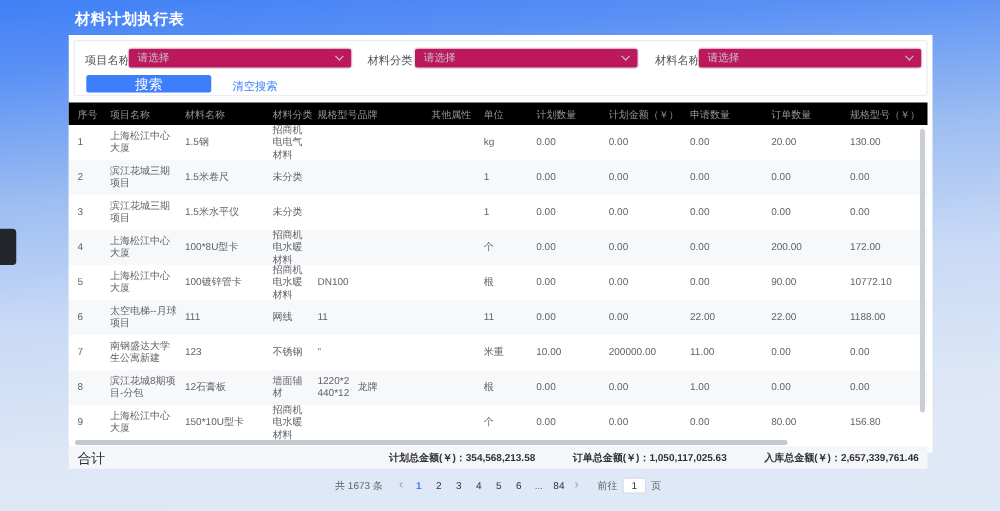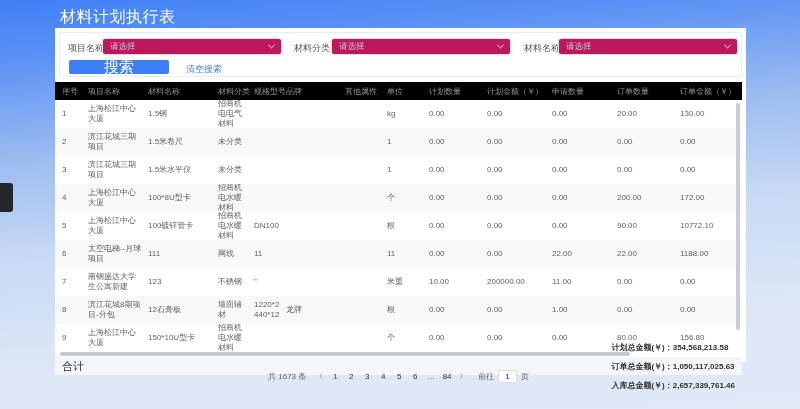--- a/index.html
+++ b/index.html
@@ -4,60 +4,60 @@
 <style>
   * { margin:0; padding:0; box-sizing:border-box; }
   html,body { width:800px; height:409px; overflow:hidden; }
   body {
     font-family: "Liberation Sans", "DejaVu Sans", sans-serif;
     position:relative;
     background: linear-gradient(175deg, #3f80f6 0%, #5a90f5 12%, #9dbdf1 34%, #c9daf5 55%, #dde7f6 78%, #e0e9f6 100%);
   }
   
   .topbar { position:absolute; left:0; top:0; width:800px; height:28px; }
-  .page-title { position:absolute; left:60px; top:7px; font-size:16px; font-weight:400; color:#ffffff; letter-spacing:.5px; }
+  .page-title { position:absolute; left:60px; top:7px; font-size:12px; font-weight:700; color:#ffffff; letter-spacing:.5px; }
   .export-btn { position:absolute; right:55px; top:6px; height:16px; padding:0 7px; background:#ffffff; border-radius:3px;
     display:flex; align-items:center; gap:3px; color:#3d7ffa; font-size:13px; cursor:pointer;margin-top:44px; }
   .export-btn svg { display:block; }
   
   .panel { position:absolute; left:55px; top:28px; width:691px; height:334px; background:#ffffff; }
   
   .side-handle { position:absolute; left:0; top:183px; width:13px; height:29px; background:#23262b; border-radius:0 3px 3px 0; cursor:pointer; }
   
   .filter-box { position:absolute; left:4px; top:4px; width:683px; height:45px; border:1px solid #e9ecf2; border-radius:2px; background:#fff; }
   .f-label { position:absolute; top:9px; font-size:9px; color:#4e5359; white-space:nowrap; }
   .f-label.l1 { left:8px; } .f-label.l2 { left:234px; } .f-label.l3 { left:464px; }
   .f-control { position:absolute; top:5px; width:180px; height:17px; border:1px solid #dcdfe6; border-radius:3px; background:#be185d;
     display:flex; align-items:center; padding:0 7px; cursor:pointer; }
   .f-control.s1 { left:42px; } .f-control.s2 { left:271px; } .f-control.s3 { left:498px; }
   .placeholder { font-size:8.5px; color:#c0c4cc; }
   .chev { margin-left:auto; width:5px; height:5px; border-right:1px solid #c0c4cc; border-bottom:1px solid #c0c4cc; transform:rotate(45deg) translate(-1px,-1px); }
   .search-btn { position:absolute; left:9px; top:27px; width:100px; height:14px; background:#3d7ffa; border-radius:2px; color:#fff;
-    font-size:15px; display:flex; align-items:center; justify-content:center; cursor:pointer; }
+    font-size:11px; display:flex; align-items:center; justify-content:center; cursor:pointer; }
   .clear-link { position:absolute; left:126px; top:30px; font-size:9px; color:#3d7ffa; cursor:pointer; }
   
   .thead, .tr { display:grid; grid-template-columns:26px 60px 70px 36px 32px 59px 42px 42px 58px 65px 65px 63px 62px; padding-left:7px; }
   .thead { position:absolute; left:0; top:54px; width:687px; height:18px; background:#000000; }
   .tbody { position:absolute; left:0; top:72px; width:687px; }
   .tr { height:28px; background:#ffffff; }
   .tr.alt { background:#f7f8fa; }
   .th { font-size:8px; color:#909399; display:flex; align-items:center; overflow:hidden; padding-right:5px; white-space:nowrap; }
   .td { font-size:8px; color:#606266; line-height:10px; display:flex; align-items:center; overflow:hidden; padding-right:5px; word-break:break-all; }
   
   .vscroll { position:absolute; left:681px; top:75px; width:4px; height:227px; background:#c8cdd6; border-radius:2px; cursor:pointer; }
   .hscroll { position:absolute; left:5px; top:324px; width:570px; height:4px; background:#c4c8cf; border-radius:2px; cursor:pointer; }
   
   .totals { position:absolute; left:0; top:329px; width:687px; height:18px; background:#f5f6f8; display:flex; align-items:center; padding:0 7px; }
   .totals-label { font-size:11px; font-weight:400; color:#303133; }
-  .summary-items { margin-left:auto; display:flex; gap:8px;flex-direction:column; }
+  .summary-items { margin-left:auto; display:flex; gap:30px; }
   .sum-item { display:flex; align-items:center; }
   .sum-label { font-size:8px; font-weight:600; color:#303133; }
   .sum-value { font-size:8px; font-weight:700; color:#303133; }
   
-  .pager { position:absolute; left:0; top:340px; width:687px; height:16px; display:flex; align-items:center; justify-content:center; gap:5px; font-size:8px; color:#606266; }
+  .pager { position:absolute; left:0; top:352px; width:687px; height:16px; display:flex; align-items:center; justify-content:center; gap:5px; font-size:8px; color:#606266; }
   .pg-total { margin-right:6px; color:#606266; }
   .arrow { color:#9aa0a8; font-size:10px; line-height:8px; padding:0 2px; cursor:pointer; }
   .pg { min-width:11px; text-align:center; color:#303133; cursor:pointer; }
   .pg.active { color:#3d7ffa; font-weight:700; }
   .pg.dots { color:#606266; cursor:default; }
   .goto { margin-left:8px; display:flex; align-items:center; gap:4px; }
   .goto input { width:19px; height:13px; border:1px solid #d8dce3; border-radius:2px; text-align:center; font-size:8px; color:#303133;
     font-family:"Liberation Sans", sans-serif; }
 </style>
 </head>
@@ -105,21 +105,21 @@
       <div class="th">材料名称</div>
       <div class="th">材料分类</div>
       <div class="th">规格型号</div>
       <div class="th">品牌</div>
       <div class="th">其他属性</div>
       <div class="th">单位</div>
       <div class="th">计划数量</div>
       <div class="th">计划金额（￥）</div>
       <div class="th">申请数量</div>
       <div class="th">订单数量</div>
-      <div class="th">订单金额（￥）</div>
+      <div class="th">规格型号（￥）</div>
     </div>
   <div class="tbody">
       <div class="tr">
         <div class="td">1</div>
         <div class="td">上海松江中心大厦</div>
         <div class="td">1.5钢</div>
         <div class="td">招商机电电气材料</div>
         <div class="td"></div>
         <div class="td"></div>
         <div class="td"></div>

